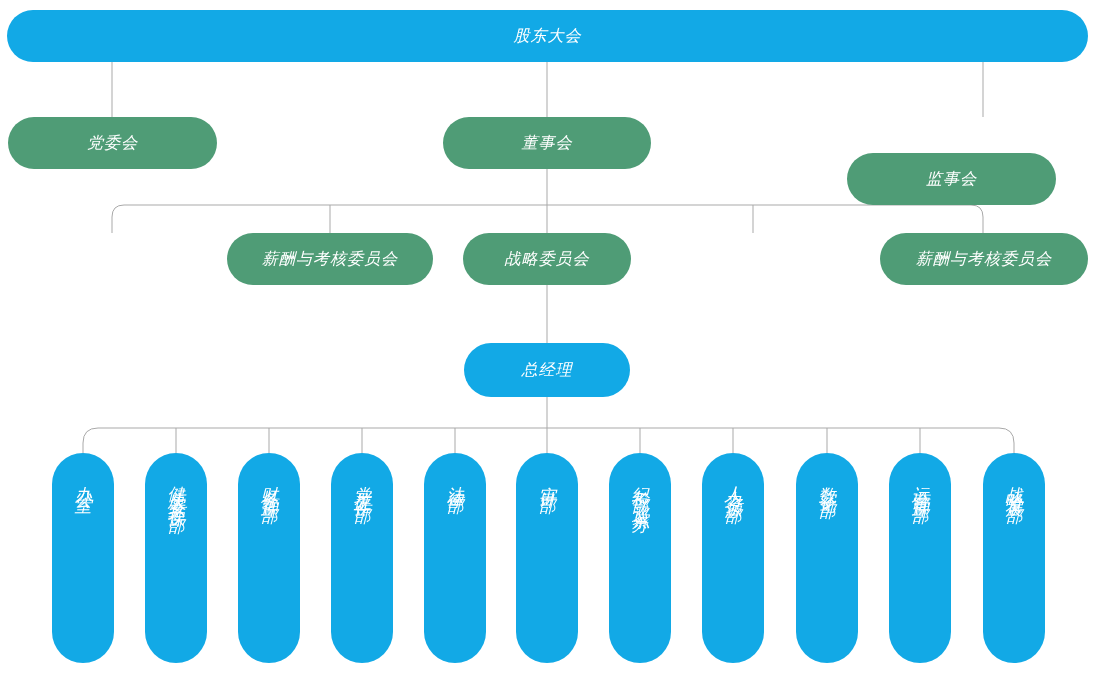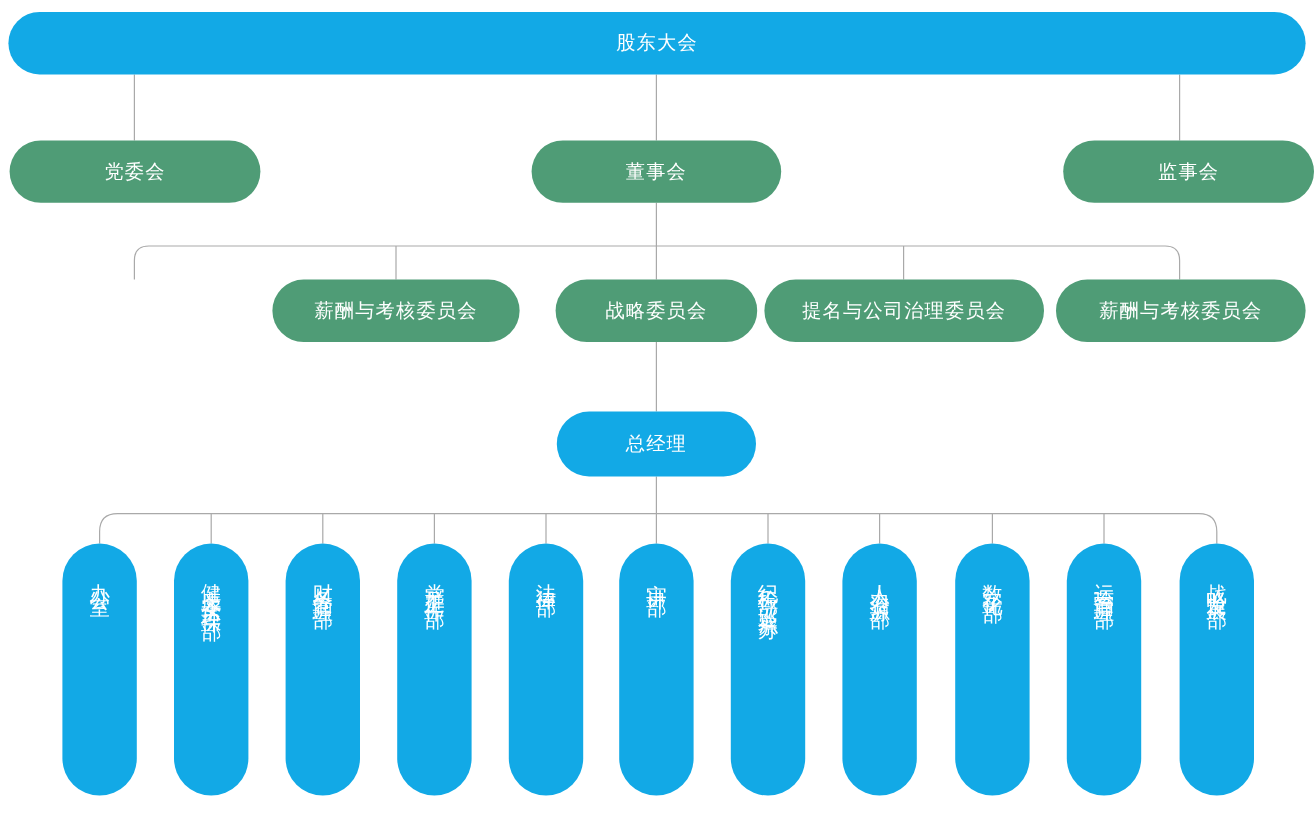--- a/index.html
+++ b/index.html
@@ -25,20 +25,21 @@
   .pill {
     position: absolute;
     display: flex;
     align-items: center;
     justify-content: center;
     color: var(--text, #fff);
     font-size: 16px;
     letter-spacing: 1px;
     box-sizing: border-box;
     white-space: nowrap;
+    font-style: italic;
   }
   .blue  { background: var(--blue, #12a9e6); }
   .green { background: var(--green, #4f9c76); }
   .banner { left: 7px; top: 10px; width: 1081px; height: 52px; border-radius: 26px; }
   .row2 { top: 117px; height: 52px; border-radius: 26px; }
   .row3 { top: 233px; height: 52px; border-radius: 26px; }
   .gm   { left: 464px; top: 343px; width: 166px; height: 54px; border-radius: 27px; }
   .dept {
     top: 453px;
     width: 62px;
@@ -69,25 +70,24 @@
     <path d="M547 285 V343 M547 397 V428" fill="none" stroke="var(--line, #a9a9a9)" stroke-width="1"></path>
 
     <path d="M83 453 V443 Q83 428 98 428 H999 Q1014 428 1014 443 V453" fill="none" stroke="var(--line, #a9a9a9)" stroke-width="1"></path>
     <path d="M176 428 V453 M269 428 V453 M362 428 V453 M455 428 V453 M547 428 V453 M640 428 V453 M733 428 V453 M827 428 V453 M920 428 V453" fill="none" stroke="var(--line, #a9a9a9)" stroke-width="1"></path>
   </svg>
 
   <div class="pill blue banner">股东大会</div>
 
   <div class="pill green row2" style="left:8px; width:209px;">党委会</div>
   <div class="pill green row2" style="left:443px; width:208px;">董事会</div>
-  <div class="pill green row2" style="left:886px; width:209px;">监事会</div>
+  <div class="pill green row2" style="left:847px; width:209px;margin-top:36px;">监事会</div>
 
   <div class="pill green row3" style="left:227px; width:206px;">薪酬与考核委员会</div>
   <div class="pill green row3" style="left:463px; width:168px;">战略委员会</div>
-  <div class="pill green row3" style="left:637px; width:233px;">提名与公司治理委员会</div>
   <div class="pill green row3" style="left:880px; width:208px;">薪酬与考核委员会</div>
 
   <div class="pill blue gm">总经理</div>
 
   <div class="pill blue dept" style="left:52px;">
     <span class="vtext">办公室</span>
   </div>
   <div class="pill blue dept" style="left:145px;">
     <span class="vtext">健康安全环保部</span>
   </div>

